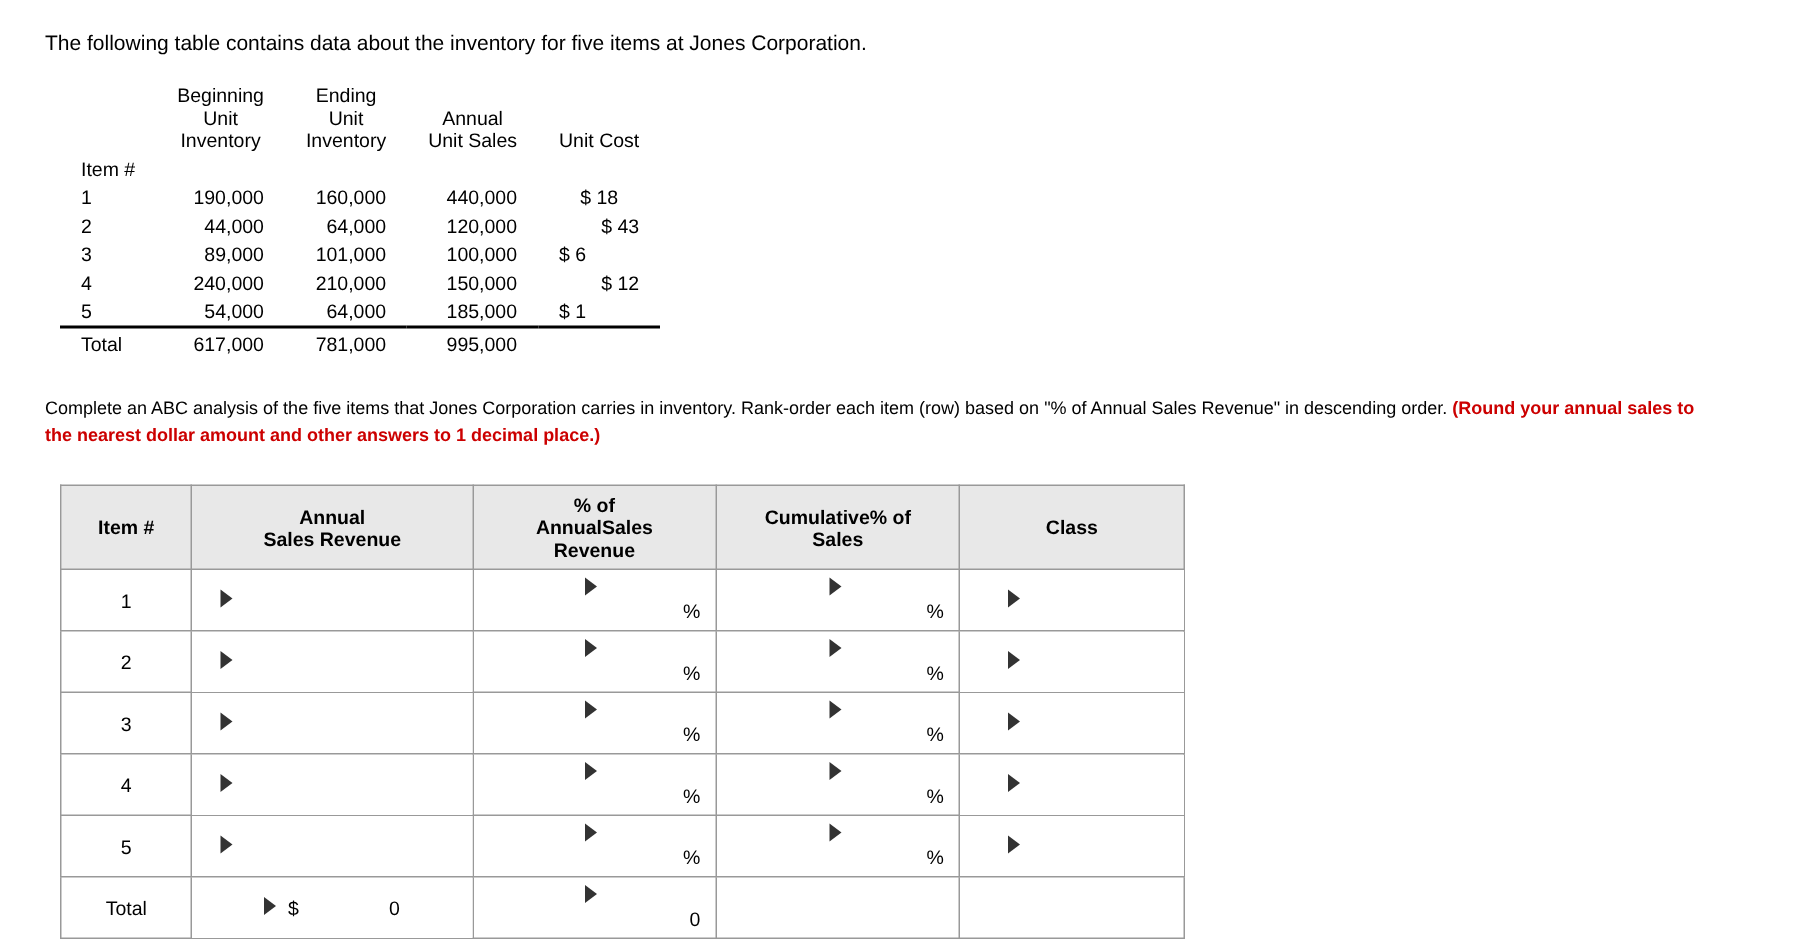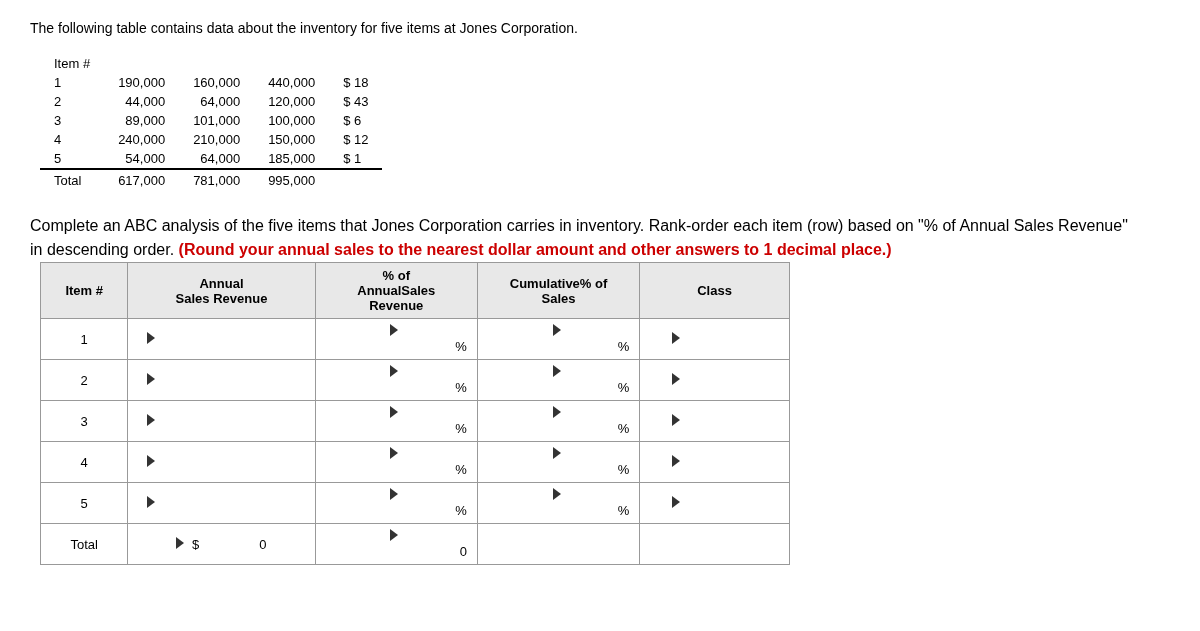--- a/index.html
+++ b/index.html
@@ -41,22 +41,23 @@
       border-top: 2px solid #000;
       padding-top: 3px;
     }
     .inventory-table .total-row td:first-child { text-align: left; }
     .double-underline {
       border-bottom: 3px double #000;
     }
 
     
     .instructions {
-      font-size: 16px;
+      font-size: 12px;
       line-height: 1.5;
+      margin-bottom: 24px;
       max-width: 1100px;
     }
     .instructions strong {
       font-weight: bold;
       color: #c00;
     }
 
     
     .abc-table {
       border-collapse: collapse;
@@ -117,35 +118,42 @@
       text-align: left;
     }
   </style>
 </head>
 <body>
 
 <p class="intro-text">The following table contains data about the inventory for five items at Jones Corporation.</p>
 
 <table class="inventory-table">
   <thead>
+    <tr class="header-row">
+      <td></td>
+      <td>Beginning<br>Unit<br>Inventory</td>
+      <td>Ending<br>Unit<br>Inventory</td>
+      <td>Annual<br>Unit Sales</td>
+      <td>Unit Cost</td>
+    </tr>
     <tr class="header-row">
       <td style="text-align:left">Item #</td>
       <td></td>
         <td></td>
         <td></td>
         <td></td>
     </tr>
   </thead>
   <tbody id="inventory-body">
   <tr class="data-row">
     <td class="col-item">1</td>
     <td>190,000</td>
     <td>160,000</td>
     <td>440,000</td>
-    <td style="text-align:right">$ 18</td>
+    <td style="text-align:center">$ 18</td>
   </tr>
       <tr class="data-row">
     <td class="col-item">2</td>
     <td>44,000</td>
     <td>64,000</td>
     <td>120,000</td>
     <td style="text-align:right">$ 43</td>
   </tr>
       <tr class="data-row">
     <td class="col-item">3</td>

